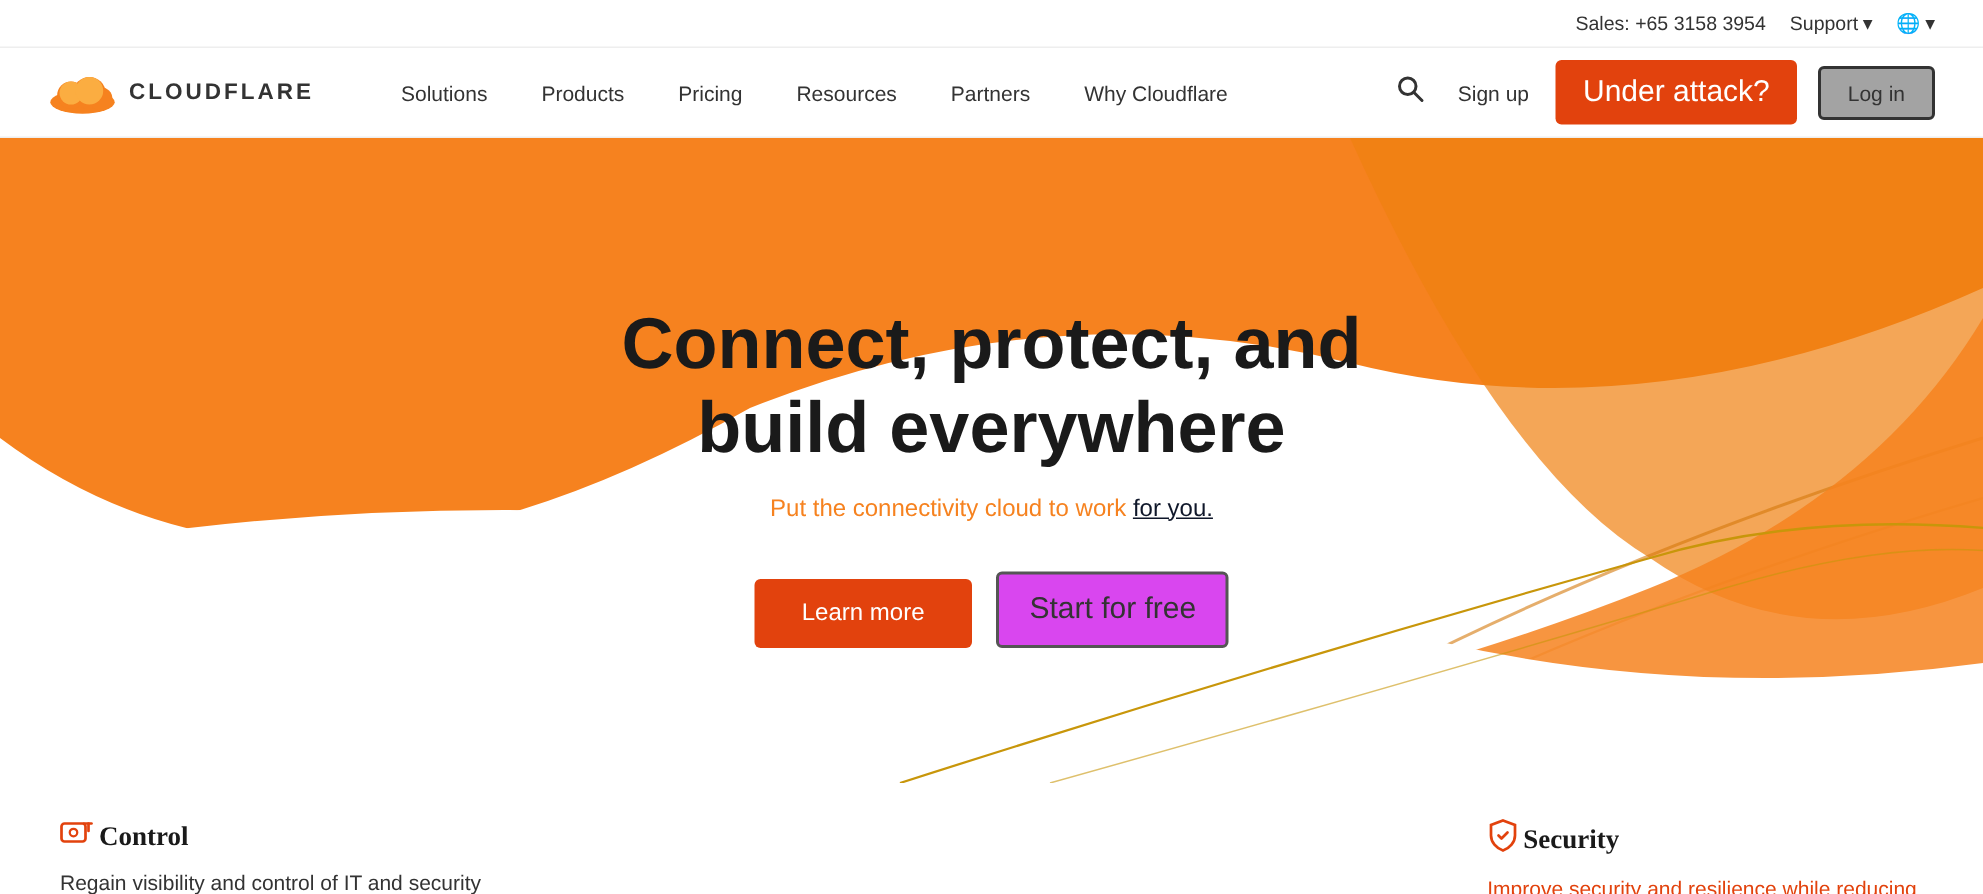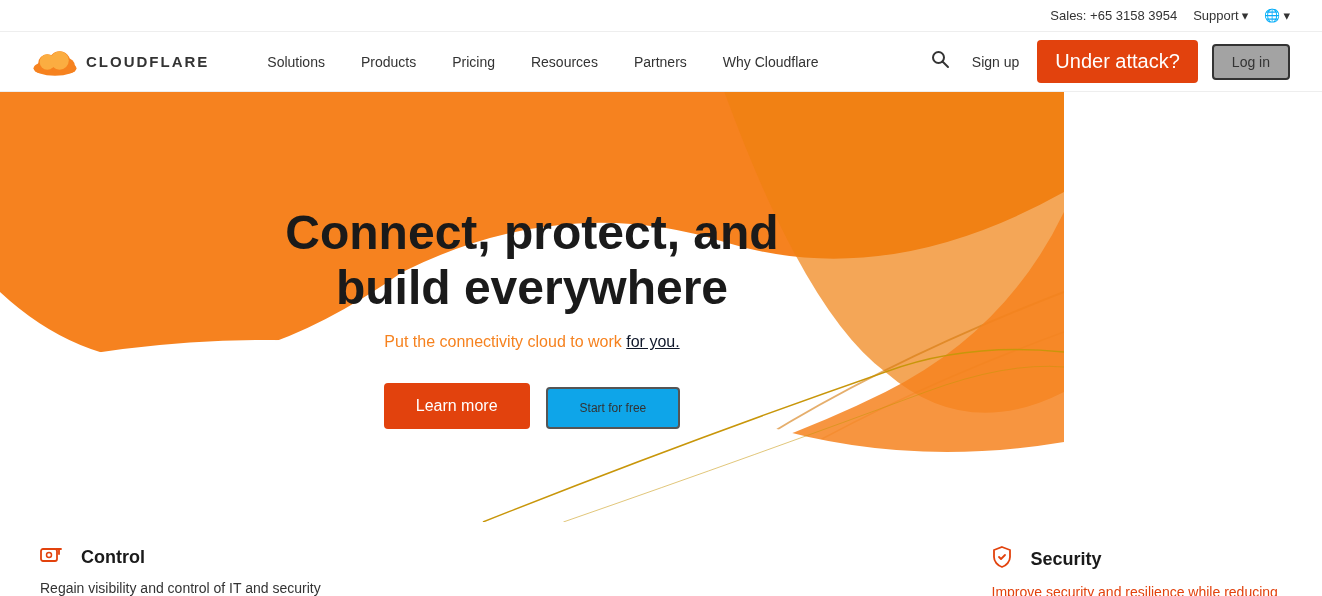--- a/index.html
+++ b/index.html
@@ -102,21 +102,21 @@
       padding: 8px 18px;
       font-size: 14px;
       font-weight: 500;
       cursor: pointer;
       color: #333;
     }
 
     
     .hero {
       position: relative;
-      width: 1064px;
+      width: 1322px;
       height: 430px;
       overflow: hidden;
       background: #fff;
     }
 
     
     .hero-bg {
       position: absolute;
       top: 0;
       left: 0;
@@ -162,46 +162,47 @@
       background: #e2420d;
       color: #fff;
       border: none;
       border-radius: 4px;
       padding: 14px 32px;
       font-size: 16px;
       font-weight: 500;
       cursor: pointer;
     }
     .start-free-btn {
-      background: #0ea5e9;
+      background: #d946ef;
       color: #333;
       border: 2px solid #555;
       border-radius: 4px;
-      padding: 12px 32px;
-      font-size: 12px;
+      padding: 12px 20px;
+      font-size: 20px;
       font-weight: 500;
       cursor: pointer;
     }
 
     
     .bottom-row {
       display: flex;
       width: 1322px;
       background: #fff;
       padding: 24px 40px 20px 40px;
       gap: 40px;
     }
     .card {
       flex: 1;
     }
     .card-header {
       display: flex;
       align-items: center;
-      gap: 19px;
+      gap: 4px;
       margin-bottom: 8px;
+      font-family: Liberation Serif, serif;
     }
     .card-icon {
       font-size: 18px;
       color: #e2420d;
     }
     .card-title {
       font-size: 18px;
       font-weight: 700;
       color: #1a1a1a;
     }

